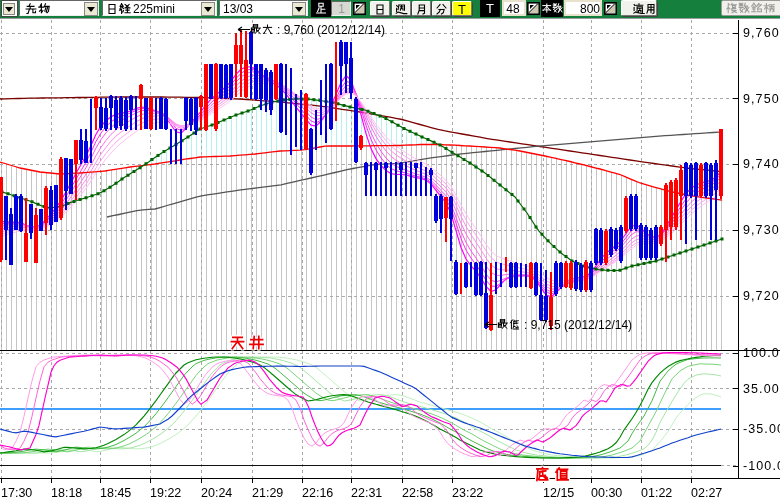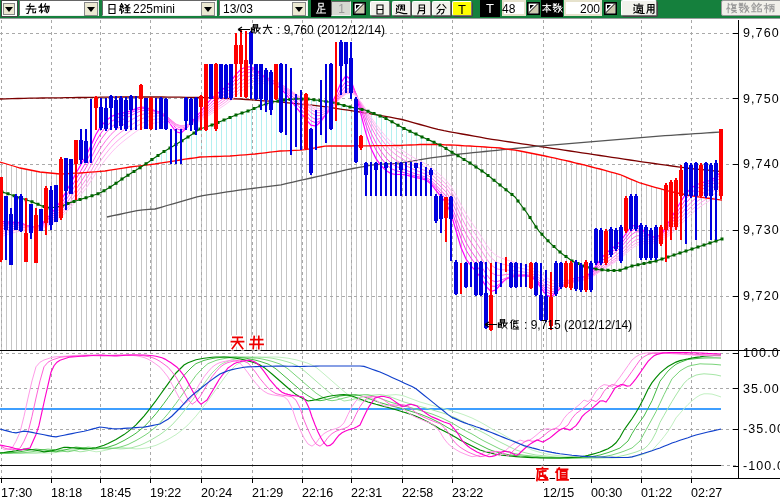--- a/index.html
+++ b/index.html
@@ -164,34 +164,34 @@
         <path d="M7.2,4.0L12.5,4.0M12.5,4.0L12.5,12.2M12.5,12.2L11.0,13.0M7.2,4.0L7.2,9.2M7.2,9.2L5.8,13.0M7.2,7.0L12.5,7.0M7.2,9.6L12.5,9.6" stroke="#000" stroke-width="1.09" fill="none" stroke-linecap="square"></path>
       </svg>
       <div style="position:absolute;left:432px;top:1px;width:19px;height:15px;background:#f2f2ec;border-top:1.5px solid #fff;border-left:1.5px solid #fff;border-bottom:1.5px solid #777;border-right:1.5px solid #777;box-shadow:1px 1px 0 #444;border-radius:2px;"></div>
       <svg width="19" height="17" style="position:absolute;left:432px;top:1px">
         <path d="M8.0,3.6L5.0,7.0M11.0,3.6L14.0,7.0M6.9,8.5L12.1,8.5M12.1,8.5L11.4,11.5M11.4,11.5L9.5,13.0M8.4,8.5L7.2,11.1M7.2,11.1L5.0,13.0" stroke="#000" stroke-width="1.09" fill="none" stroke-linecap="square"></path>
       </svg>
       <div style="position:absolute;left:452px;top:1px;width:20px;height:15px;background:#ffff00;border-top:1.5px solid #fff;border-left:1.5px solid #fff;border-bottom:1.5px solid #777;border-right:1.5px solid #777;box-shadow:1px 1px 0 #444;border-radius:2px;"></div>
       <div style="position:absolute;left:452px;top:2px;width:20px;height:15px;font-size:13px;color:#000;text-align:center;line-height:15px;">T</div>
       <div style="position:absolute;left:480px;top:0px;width:20px;height:17px;background:#000;color:#fff;font-size:13px;text-align:center;line-height:17px;">T</div>
       <div style="position:absolute;left:502px;top:0px;width:24px;height:16px;background:#fff;border:2px solid #e6e2cc;"></div>
-      <div style="position:absolute;left:502px;top:2px;width:22px;font-size:12px;text-align:left;">48</div>
+      <div style="position:absolute;left:502px;top:2px;width:22px;font-size:12px;text-align:center;">48</div>
       <svg width="15" height="15" style="position:absolute;left:527px;top:2px">
         <rect x="0.8" y="0.8" width="11.4" height="11.4" fill="#fff" stroke="#000" stroke-width="1.6"></rect>
         <path d="M2,11L11,2" stroke="#000" stroke-width="1.4"></path>
         <path d="M2,11L11,11L11,2Z" fill="#cdc9b0"></path>
         <path d="M3,3h4l-4,4z" fill="#000"></path>
       </svg>
       <div style="position:absolute;left:541px;top:0px;width:22px;height:17px;background:#000;"></div>
       <svg width="24" height="17" style="position:absolute;left:541px;top:0px">
         <path d="M5.8,4.0L5.8,12.2M1.8,5.6L9.7,5.6M5.8,6.3L2.5,10.2M2.5,10.2L1.8,10.2M5.8,6.3L9.0,10.2M9.0,10.2L9.7,10.2M3.8,9.9L7.7,9.9" stroke="#fff" stroke-width="1.00" fill="none" stroke-linecap="square"></path>
         <path d="M13.8,3.7L13.8,6.3M12.2,5.0L15.4,5.0M12.3,3.7L15.3,6.3M15.3,3.7L12.3,6.3M12.2,7.6L15.8,7.6M14.5,7.6L12.8,9.6M12.8,9.6L15.4,11.9M13.5,11.9L15.8,8.9M17.7,3.7L16.8,6.3M16.8,6.3L19.7,6.3M19.7,6.3L17.4,12.2M16.8,8.9L17.7,7.6M18.1,7.6L21.0,11.9M21.0,7.6L17.4,12.2" stroke="#fff" stroke-width="1.00" fill="none" stroke-linecap="square"></path>
       </svg>
       <div style="position:absolute;left:564px;top:0px;width:38px;height:16px;background:#fff;border:2px solid #e6e2cc;"></div>
-      <div style="position:absolute;left:564px;top:2px;width:36px;font-size:12px;text-align:right;">200</div>
+      <div style="position:absolute;left:564px;top:2px;width:36px;font-size:12px;text-align:right;">800</div>
       <svg width="15" height="15" style="position:absolute;left:604px;top:2px">
         <rect x="0.8" y="0.8" width="11.4" height="11.4" fill="#fff" stroke="#000" stroke-width="1.6"></rect>
         <path d="M2,11L11,2" stroke="#000" stroke-width="1.4"></path>
         <path d="M2,11L11,11L11,2Z" fill="#cdc9b0"></path>
         <path d="M3,3h4l-4,4z" fill="#000"></path>
       </svg>
       <div style="position:absolute;left:621px;top:0px;width:36px;height:16px;background:#f2f2ec;border-top:1.5px solid #fff;border-left:1.5px solid #fff;border-bottom:1.5px solid #777;border-right:1.5px solid #777;box-shadow:1px 1px 0 #444;border-radius:2px;"></div>
       <svg width="36" height="18" style="position:absolute;left:621px;top:0px">
         <path d="M18.0,3.8L18.0,4.9M15.0,5.2L21.8,5.2M16.1,6.8L16.1,12.8M16.1,6.8L21.4,6.8M21.4,6.8L21.4,12.8M17.2,8.2L20.2,8.2M18.8,8.2L18.8,10.5M17.6,10.5L19.9,10.5M17.6,10.5L17.6,12.0M19.9,10.5L19.9,12.0M13.1,4.5L13.9,5.6M13.1,7.5L13.1,10.5M12.8,13.1L14.6,12.0M14.6,12.0L20.2,13.5M20.2,13.5L23.2,13.5" stroke="#000" stroke-width="1.09" fill="none" stroke-linecap="square"></path>
         <path d="M27.0,4.5L33.0,4.5M27.0,4.5L27.0,9.8M27.0,9.8L25.9,13.1M33.0,4.5L33.0,12.8M33.0,12.8L31.9,13.5M30.0,4.5L30.0,12.8M27.0,7.3L33.0,7.3M27.0,9.9L33.0,9.9" stroke="#000" stroke-width="1.09" fill="none" stroke-linecap="square"></path>

